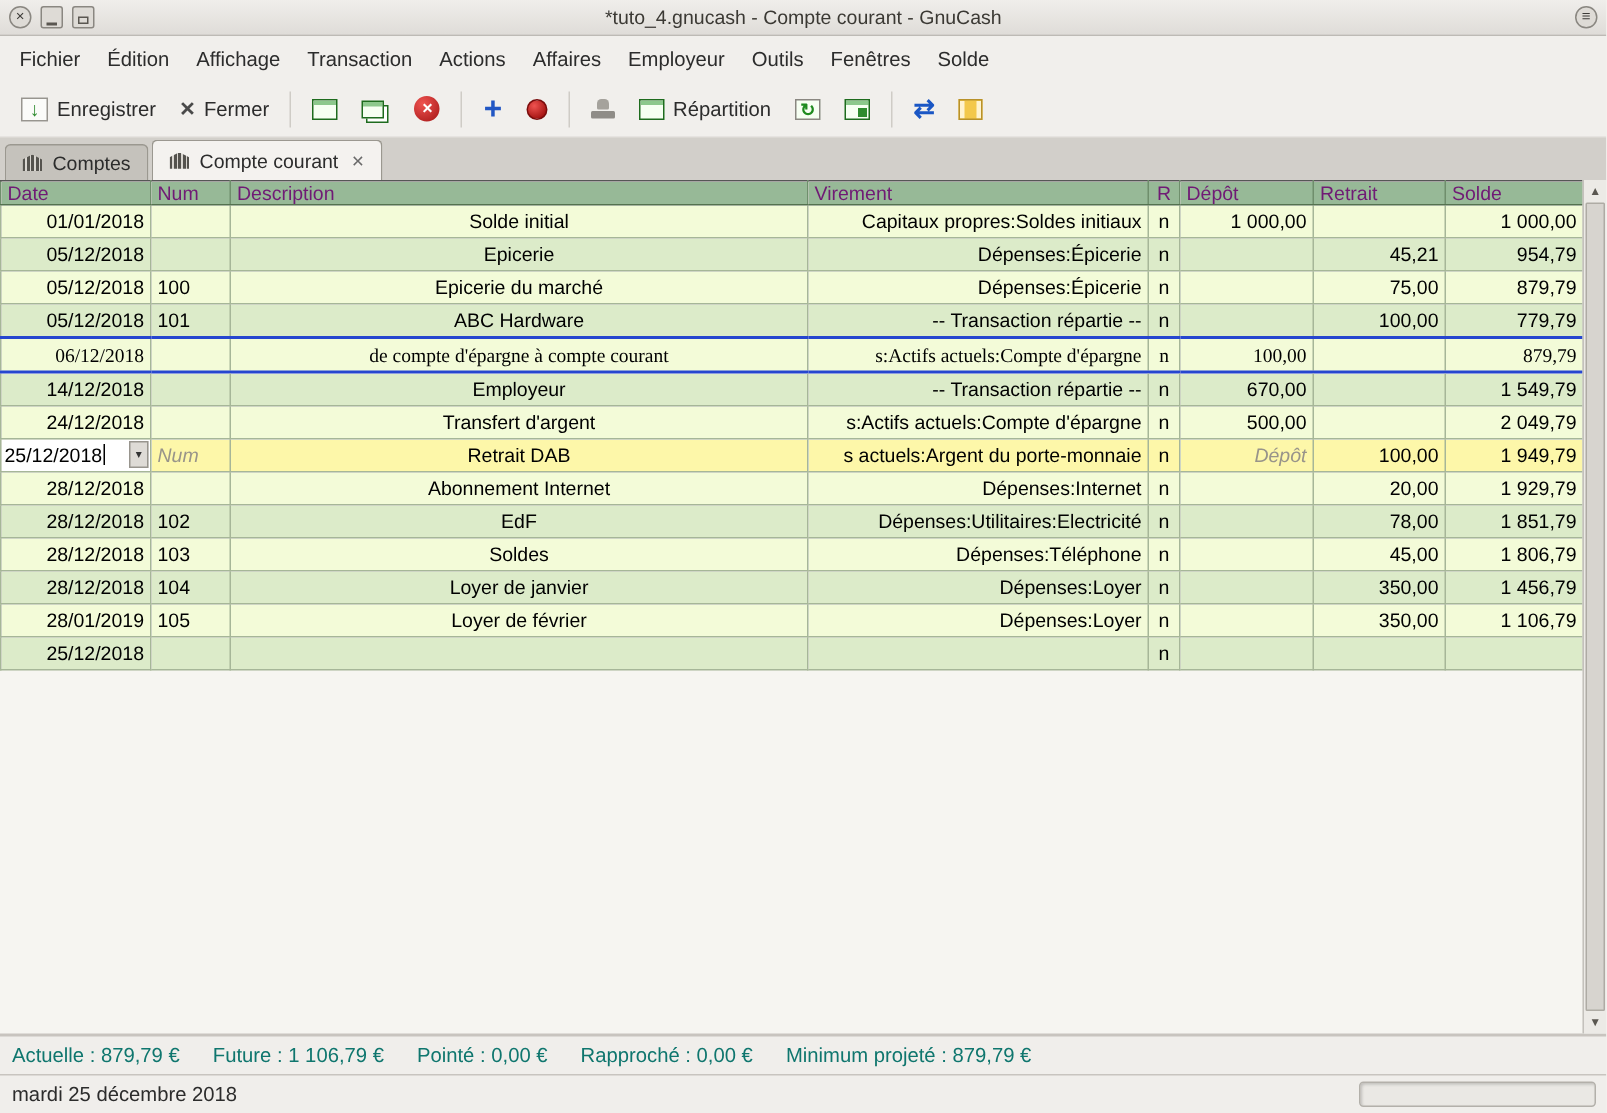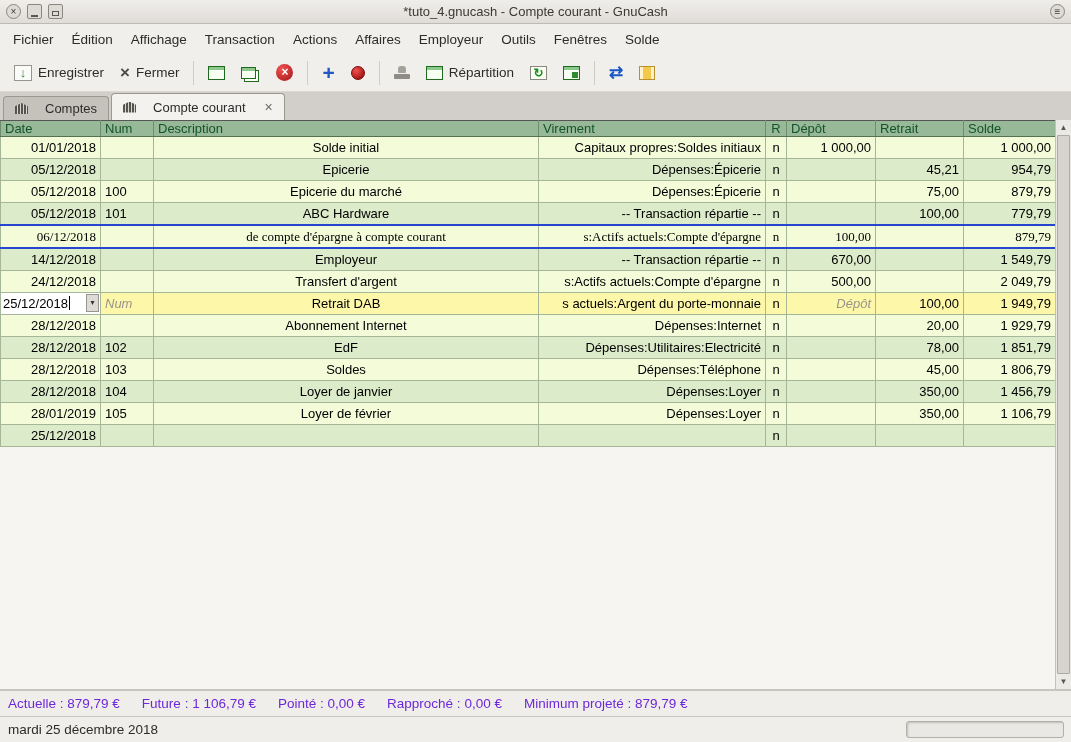--- a/index.html
+++ b/index.html
@@ -43,32 +43,32 @@
   .ic-stamp .base { position:absolute; bottom:1px; left:0; width:16px; height:5px; background:#8f8c87; border-radius:1px; }
   .ic-jump { width:17px; height:14px; background:#f6fff2; border:1px solid #8a8781; position:relative; }
   .ic-jump .g { color:#1e8b1e; font-weight:bold; font-size:12px; line-height:12px; }
   .ic-sched { width:17px; height:14px; background:#f6fff2; border:1px solid #1e6b1e; box-shadow: inset 0 3px 0 #8cc88c; position:relative; }
   .ic-sched .dot { position:absolute; right:1px; bottom:1px; width:6px; height:6px; background:#2e8b2e; }
   .ic-transfer .g { color:#1a56c4; font-weight:bold; font-size:17px; line-height:16px; }
   .ic-reconcile { width:16px; height:14px; background:#f3c84b; border:1px solid #b8912a; box-shadow: inset 3px 0 0 #fff3cf, inset -3px 0 0 #fff3cf; }
 
   
   .tabbar { height:28px; background:#d2cfca; display:flex; align-items:flex-end; padding-left:3px; gap:2px; }
-  .tab { height:24px; display:flex; align-items:center; gap:17px; padding:0 11px; background:#c5c2bc;
+  .tab { height:24px; display:flex; align-items:center; gap:7px; padding:0 11px; background:#c5c2bc;
          border:1px solid #9b9890; border-bottom:none; border-radius:4px 4px 0 0; font-size:13px; color:#2c2c2c; }
   .tab.active { background:#f4f2ef; height:27px; }
   .bank-icon { width:13px; height:11px; flex:none;
                background:repeating-linear-gradient(90deg,#55534e 0 2px,#d9d6d0 2px 3px);
                clip-path:polygon(50% 0, 100% 30%, 100% 100%, 0 100%, 0 30%); }
   .tab-close { color:#6a6a6a; font-size:14px; line-height:14px; padding-left:2px; }
 
   
   .register-area { position:relative; height:570px; background:#f6f5f1; border-bottom:1px solid #c8c4bf; }
   table.register { border-collapse:collapse; table-layout:fixed; width:1055px; }
-  .register th { background:#97b997; font-weight:normal; text-align:left; font-size:13px; color:#14532d;
+  .register th { background:#97b997; font-weight:normal; text-align:left; font-size:13px; color:#701a75;
                  height:14px; padding:0 4px; border:1px solid #6f8e6c; border-top:1px solid #565656; border-bottom:1px solid #54724f;
                  white-space:nowrap; overflow:hidden; }
   .register td { font-size:13px; color:#000; height:22px; padding:0 4px; border:1px solid #a6b698;
                  white-space:nowrap; overflow:hidden; line-height:21px; }
   .row-light td { background:#f3fbd8; }
   .row-dark  td { background:#dcebc9; }
   .row-edit  td { background:#fdf7a9; }
   .row-blue  td { border-top:2px solid #2646cf; border-bottom:2px solid #2646cf;font-family:Liberation Serif, serif; }
   td.col-date { text-align:right; }
   td.col-num { text-align:left; }
@@ -83,21 +83,21 @@
               text-align:center; font-size:8px; line-height:16px; color:#333; }
 
   
   .vscroll { position:absolute; top:0; right:0; bottom:0; width:16px; background:#eceae6; border-left:1px solid #c4c1bc; }
   .scroll-arrow { height:15px; text-align:center; font-size:8px; line-height:15px; color:#5a5751; }
   .scroll-arrow.down { position:absolute; bottom:0; left:0; right:0; }
   .thumb { position:absolute; top:15px; bottom:15px; left:1px; right:1px; background:#d7d4cf; border:1px solid #aeaba4; border-radius:1px; }
 
   
   .status-summary { height:26px; background:#f0eeeb; border-top:1px solid #c8c4bf; display:flex; align-items:center;
-                    padding-left:8px; font-size:13.5px; color:#6d28d9; }
+                    padding-left:8px; font-size:13.5px; color:#0f766e; }
   .st-group { margin-right:22px; white-space:nowrap; }
   .footerbar { height:26px; background:#f0eeeb; border-top:1px solid #c8c4bf; position:relative;
                display:flex; align-items:center; padding-left:8px; font-size:13.5px; color:#2c2c2c; }
   .progress { position:absolute; right:7px; top:4px; width:158px; height:17px; background:#eae8e4;
               border:1px solid #b3b0aa; border-radius:3px; box-shadow:inset 1px 1px 2px rgba(0,0,0,.18); }
 </style>
 </head>
 <body>
 
 <div class="window">

